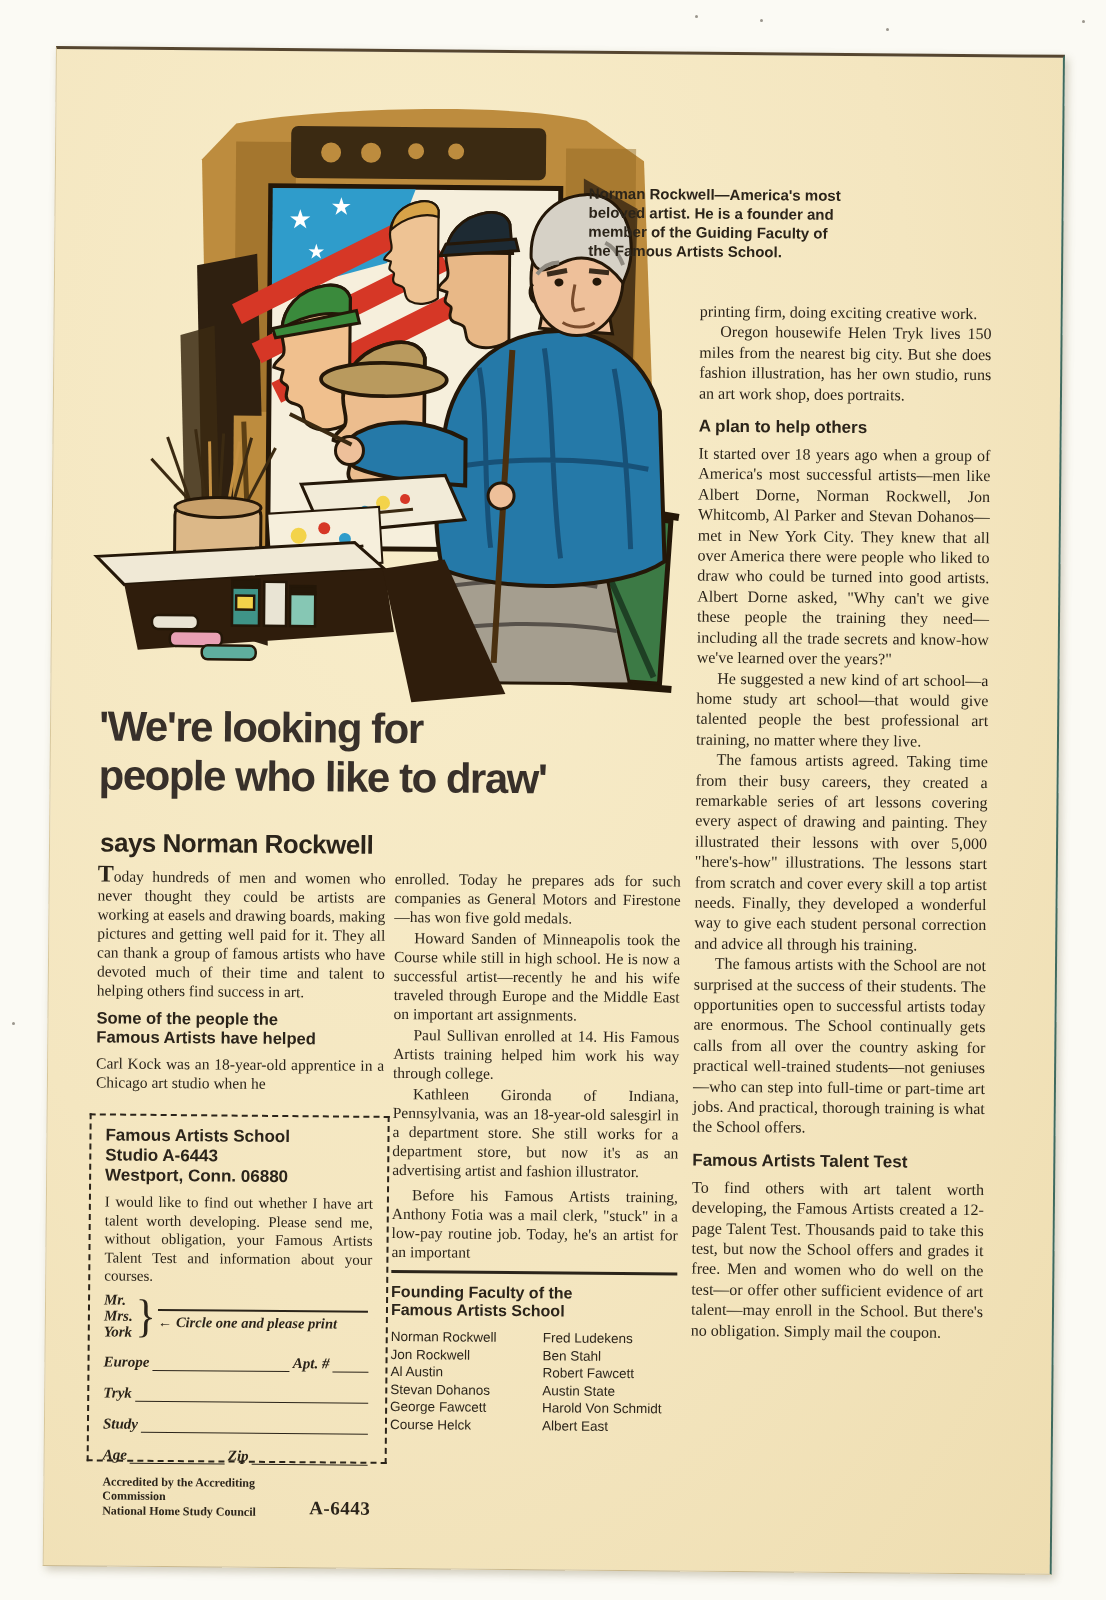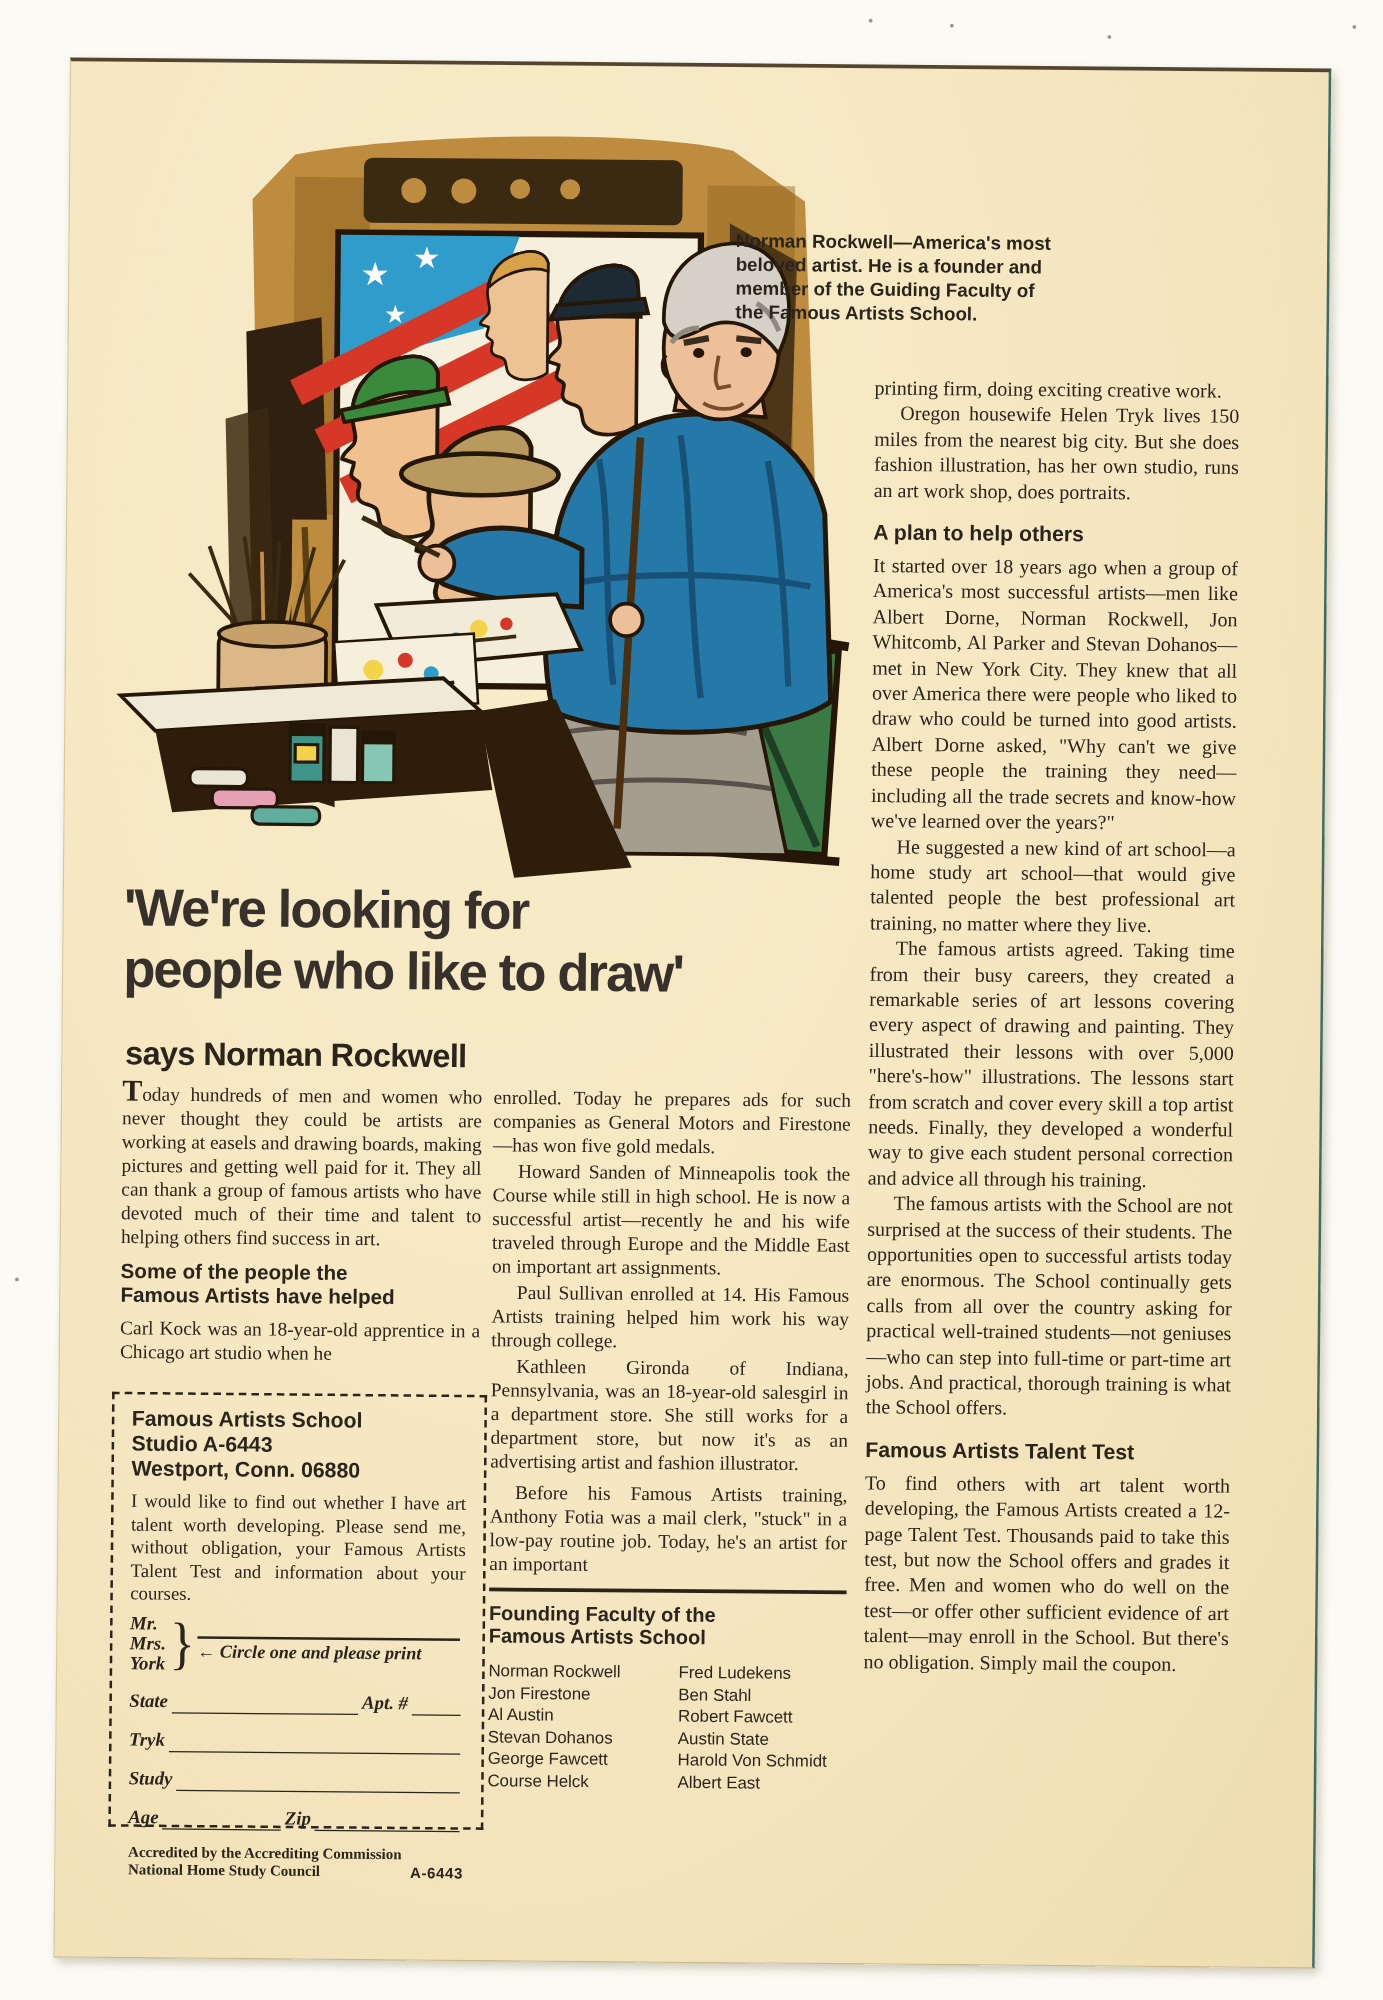--- a/index.html
+++ b/index.html
@@ -66,21 +66,21 @@
   .salut-row{display:flex;align-items:center;margin-top:6px;}
   .saluts{font-style:italic;font-weight:bold;font-size:15px;line-height:16px;}
   .brace{font-size:42px;font-weight:300;margin:0 2px 0 3px;transform:scaleY(1.1);}
   .writein{flex:1;display:flex;flex-direction:column;}
   .writein-line{border-bottom:2px solid #2b241a;height:8px;width:98%;}
   .circle-note{font-style:italic;font-weight:bold;font-size:14.5px;margin-top:3px;white-space:nowrap;}
   .field-row{display:flex;align-items:flex-end;margin-top:14px;font-style:italic;font-weight:bold;font-size:15px;}
   .fline{border-bottom:1.5px solid #2b241a;height:12px;margin:0 3px;}
   .accred{display:flex;align-items:flex-end;margin-top:11px;}
   .accred-text{font-weight:bold;font-size:12px;line-height:14.5px;flex:1;}
-  .accred-code{font-family:Liberation Sans, sans-serif;font-weight:bold;font-size:12px;letter-spacing:.5px;}
+  .accred-code{font-family:Liberation Serif, serif;font-weight:bold;font-size:19px;letter-spacing:.5px;}
 </style>
 </head>
 <body>
 
 <div class="speck" style="left:695px;top:15px;"></div>
 <div class="speck" style="left:760px;top:19px;"></div>
 <div class="speck" style="left:886px;top:28px;"></div>
 <div class="speck" style="left:1082px;top:20px;"></div>
 <div class="speck" style="left:12px;top:1022px;"></div>
 
@@ -262,21 +262,21 @@
         <div>Mrs.</div>
         <div>York</div>
       </div>
       <div class="brace">}</div>
       <div class="writein">
         <div class="writein-line"></div>
         <div class="circle-note">← Circle one and please print</div>
       </div>
     </div>
     <div class="field-row">
-      <span>State</span>
+      <span>Europe</span>
       <span class="fline" style="flex:2.1"></span>
       <span>Apt. #</span>
       <span class="fline" style="flex:0.55"></span>
     </div>
     <div class="field-row">
       <span>Tryk</span>
       <span class="fline" style="flex:1"></span>
     </div>
     <div class="field-row">
       <span>Study</span>
@@ -304,21 +304,21 @@
     <p class="body-p indent">Kathleen Gironda of Indiana, Pennsylvania, was an 18-year-old salesgirl in a department store. She still works for a department store, but now it's as an advertising artist and fashion illustrator.</p>
     <p class="body-p indent" style="margin-top:6px;">Before his Famous Artists training, Anthony Fotia was a mail clerk, "stuck" in a low-pay routine job. Today, he's an artist for an important</p>
     <div class="rule"></div>
     <h4 class="faculty-h">
       <span>Founding Faculty of the</span><br>
       <span>Famous Artists School</span>
     </h4>
     <div class="faculty">
       <div class="fac-col1">
         <div>Norman Rockwell</div>
-        <div>Jon Firestone</div>
+        <div>Jon Rockwell</div>
         <div>Al Austin</div>
         <div>Stevan Dohanos</div>
         <div>George Fawcett</div>
         <div>Course Helck</div>
       </div>
       <div class="fac-col2">
         <div>Fred Ludekens</div>
         <div>Ben Stahl</div>
         <div>Robert Fawcett</div>
         <div>Austin State</div>

